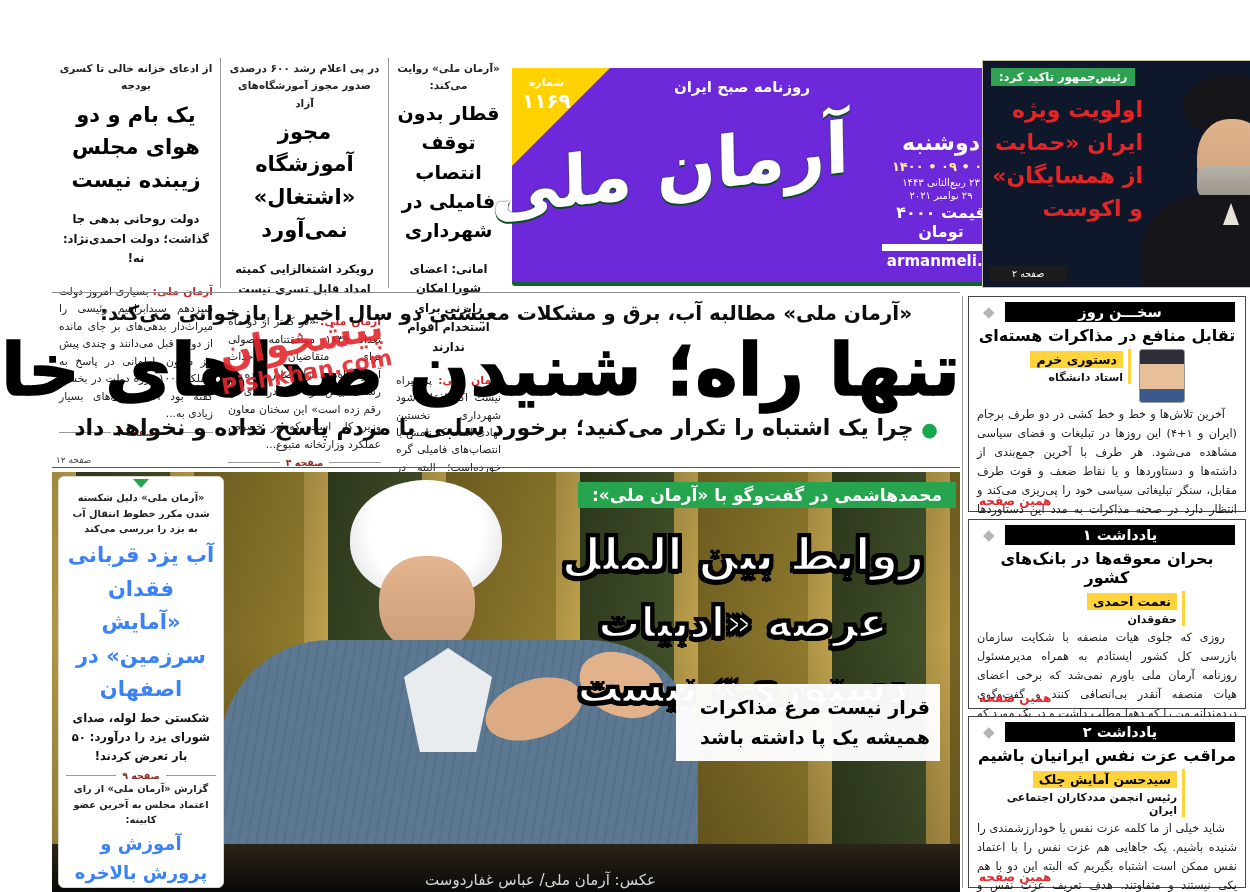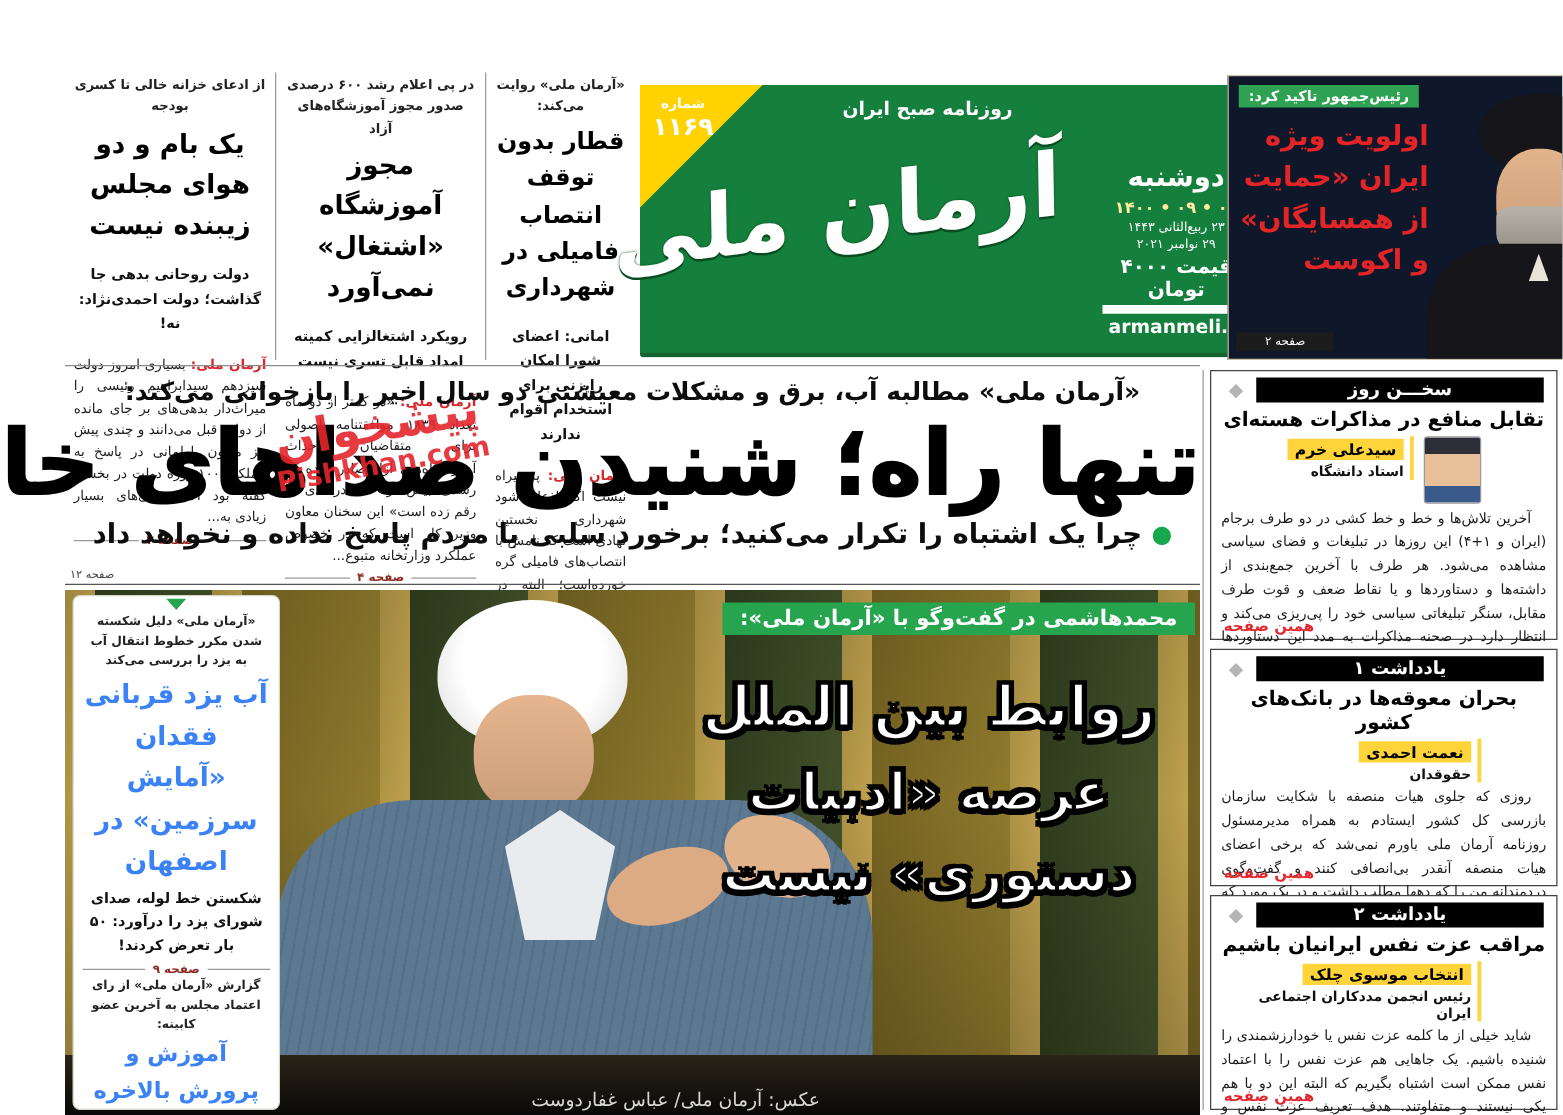--- a/index.html
+++ b/index.html
@@ -14,21 +14,21 @@
   .t-kicker { font-size:10.5px; font-weight:bold; text-align:center; line-height:1.65; color:#222; }
   .t-head { font-size:21px; font-weight:bold; text-align:center; line-height:1.55; color:#000; margin:4px 0 2px; }
   .tcol-c .t-head { font-size:19px; }
   .t-sub { font-size:11.5px; font-weight:bold; text-align:center; line-height:1.7; color:#111; margin:14px 0; }
   .t-body { font-size:10.8px; text-align:justify; line-height:1.62; color:#1c1c1c; margin-top:3px; }
   .lead { color:#d6272c; font-weight:bold; }
   .ptag { display:flex; align-items:center; gap:6px; font-size:9.5px; color:#8d2b22; font-weight:bold; margin-top:4px; }
   .ptag::before, .ptag::after { content:""; flex:1; border-top:1px solid #999; }
 
   
-  .masthead { position:absolute; left:512px; top:68px; width:494px; height:218px; background:#15803d; border-bottom:4px solid #14632e; border-radius:3px; }
+  .masthead { position:absolute; left:512px; top:68px; width:494px; height:218px; background:#6d28d9; border-bottom:4px solid #14632e; border-radius:3px; }
   .mh-tri { position:absolute; left:0; top:0; width:98px; height:98px; background:#ffd200; clip-path:polygon(0 0,100% 0,0 100%); }
   .mh-issue { position:absolute; left:10px; top:8px; color:#fff; text-align:center; }
   .mh-issue .lbl { font-size:11px; font-weight:bold; display:block; }
   .mh-issue .num { font-size:20px; font-weight:bold; display:block; }
   .mh-tagline { position:absolute; left:115px; top:10px; width:230px; text-align:center; color:#fff; font-size:15px; font-weight:bold; }
   .mh-logo { position:absolute; left:18px; top:58px; width:320px; text-align:center; color:#fff; font-weight:bold; font-size:70px; white-space:nowrap; transform:rotate(-7deg) skewX(-6deg); text-shadow:0 0 2px #0a4d22, 0 2px 0 #0a4d22; }
   .mh-dates { position:absolute; right:6px; bottom:12px; width:118px; text-align:center; color:#fff; }
   .mh-weekday { font-size:22px; font-weight:bold; margin-bottom:4px; }
   .mh-datefa { font-size:13px; font-weight:bold; direction:ltr; color:#ffec9e; margin-bottom:3px; }
   .mh-line { font-size:10px; margin-bottom:2px; }
@@ -69,21 +69,21 @@
   }
   .photo::before { content:""; position:absolute; inset:0; background:linear-gradient(rgba(0,0,0,.14), rgba(0,0,0,.05) 40%, rgba(0,0,0,.25)); }
   .photo::after { content:""; position:absolute; left:0; right:0; bottom:0; height:48px; background:linear-gradient(#2b2417,#090909); }
   .hair { position:absolute; left:298px; top:8px; width:152px; height:118px; background:radial-gradient(circle at 50% 42%, #ffffff 0 55%, #d7d7d7); border-radius:50% 50% 46% 46%; }
   .face { position:absolute; left:327px; top:84px; width:96px; height:96px; background:linear-gradient(#e6b58f,#c89d78); border-radius:46%; }
   .suit { position:absolute; left:168px; top:168px; width:478px; height:262px; background:repeating-linear-gradient(100deg,#5d7992 0 7px,#54708a 7px 9px); border-radius:110px 110px 0 0; }
   .shirt { position:absolute; left:352px; top:176px; width:88px; height:104px; background:#e9ecef; clip-path:polygon(50% 0,100% 28%,82% 100%,18% 100%,0 28%); }
   .hand-r { position:absolute; left:432px; top:208px; width:100px; height:58px; background:#dcab84; border-radius:50%; transform:rotate(-18deg); }
   .hand-l { position:absolute; left:526px; top:182px; width:88px; height:62px; background:#e2b28b; border-radius:50%; transform:rotate(22deg); }
   .int-label { position:absolute; right:4px; top:10px; background:#27a44e; color:#fff; font-size:17px; font-weight:bold; padding:3px 14px; z-index:4; }
-  .int-title { position:absolute; right:2px; top:59px; width:430px; text-align:center; z-index:4; color:#fff; font-weight:bold; line-height:1.55;
+  .int-title { position:absolute; right:2px; top:48px; width:430px; text-align:center; z-index:4; color:#fff; font-weight:bold; line-height:1.55;
     -webkit-text-stroke:2.5px #000;
     text-shadow:-3px -3px 0 #000, 3px -3px 0 #000, -3px 3px 0 #000, 3px 3px 0 #000, 0 4px 0 #000; }
   .int-l1 { display:block; font-size:45px; }
   .int-l2 { display:block; font-size:42px; }
   .int-bullets { position:absolute; right:20px; top:212px; width:264px; display:flex; flex-direction:column; gap:16px; z-index:4; }
   .bullet { background:rgba(255,255,255,.96); padding:8px 10px; font-size:19px; font-weight:bold; text-align:right; line-height:1.6; color:#000; }
   .credit { position:absolute; bottom:3px; right:304px; color:#d8d8d8; font-size:15px; z-index:4;margin-left:20px; }
 
   
   .leftcol { position:absolute; left:58px; top:476px; width:166px; height:412px; background:#fff; border:1px solid #d8d8c8; border-radius:6px; padding:2px 7px 0; z-index:5; }
@@ -192,20 +192,21 @@
     <div class="suit"></div>
     <div class="shirt"></div>
     <div class="hand-r"></div>
     <div class="hand-l"></div>
     <div class="int-label">محمدهاشمی در گفت‌وگو با «آرمان ملی»:</div>
     <div class="int-title">
       <span class="int-l1">روابط بین الملل</span>
       <span class="int-l2">عرصه «ادبیات دستوری» نیست</span>
     </div>
     <div class="int-bullets">
+      <div class="bullet">قرار نیست مرغ مذاکرات همیشه یک پا داشته باشد</div>
 
     </div>
     <div class="credit">عکس: آرمان ملی/ عباس غفاردوست</div>
   </div>
 
   <div class="leftcol">
     <div class="lc-tri"></div>
     <div>
       <div class="li-kicker">«آرمان ملی» دلیل شکسته شدن مکرر خطوط انتقال آب به یزد را بررسی می‌کند</div>
       <div class="li-head">آب یزد قربانی فقدان «آمایش سرزمین» در اصفهان</div>
@@ -224,21 +225,21 @@
 
   <div class="vdiv"></div>
   <div class="sidebar">
 
     <div class="sec sec-0">
       <div class="sec-h"><span class="dia">◆</span><span>سخـــن روز</span></div>
       <div class="sec-title">تقابل منافع در مذاکرات هسته‌ای</div>
       <div class="author-row">
         <div class="aphoto"></div>
         <div class="ainfo">
-          <span class="aname">سیدعلی خرم</span>
+          <span class="aname">دستوری خرم</span>
           <div class="arole">استاد دانشگاه</div>
         </div>
       </div>
       <p class="sec-body">آخرین تلاش‌ها و خط و خط کشی در دو طرف برجام (ایران و ۱+۴) این روزها در تبلیغات و فضای سیاسی مشاهده می‌شود. هر طرف با آخرین جمع‌بندی از داشته‌ها و دستاوردها و یا نقاط ضعف و قوت طرف مقابل، سنگر تبلیغاتی سیاسی خود را پی‌ریزی می‌کند و انتظار دارد در صحنه مذاکرات به مدد این دستاوردها بتواند از جایگاه بهتر و بالاتری برخوردار باشد. ایران به...</p>
       <div class="sec-link">همین صفحه</div>
     </div>
 
     <div class="sec sec-1">
       <div class="sec-h"><span class="dia">◆</span><span>یادداشت ۱</span></div>
       <div class="sec-title">بحران معوقه‌ها در بانک‌های کشور</div>
@@ -250,21 +251,21 @@
       </div>
       <p class="sec-body">روزی که جلوی هیات منصفه با شکایت سازمان بازرسی کل کشور ایستادم به همراه مدیرمسئول روزنامه آرمان ملی باورم نمی‌شد که برخی اعضای هیات منصفه آنقدر بی‌انصافی کنند و گفت‌وگوی دردمندانه من را که دهها مطلب داشت و در یک مورد که به‌جای بازداشت کارشناسان سازمان بازرسی کل کشور به...</p>
       <div class="sec-link">همین صفحه</div>
     </div>
 
     <div class="sec sec-2">
       <div class="sec-h"><span class="dia">◆</span><span>یادداشت ۲</span></div>
       <div class="sec-title">مراقب عزت نفس ایرانیان باشیم</div>
       <div class="author-row">
         <div class="ainfo">
-          <span class="aname">انتخاب موسوی چلک</span>
+          <span class="aname">سیدحسن آمایش چلک</span>
           <div class="arole">رئیس انجمن مددکاران اجتماعی ایران</div>
         </div>
       </div>
       <p class="sec-body">شاید خیلی از ما کلمه عزت نفس یا خودارزشمندی را شنیده باشیم. یک جاهایی هم عزت نفس را با اعتماد نفس ممکن است اشتباه بگیریم که البته این دو با هم یکی نیستند و متفاوتند. هدف تعریف عزت نفس و تفاوتش با اعتماد نفس نیست و این موضوع را از این باب انتخاب کردم که این روزها وقتی در...</p>
       <div class="sec-link">همین صفحه</div>
     </div>
 
   </div>
 
 </div>

